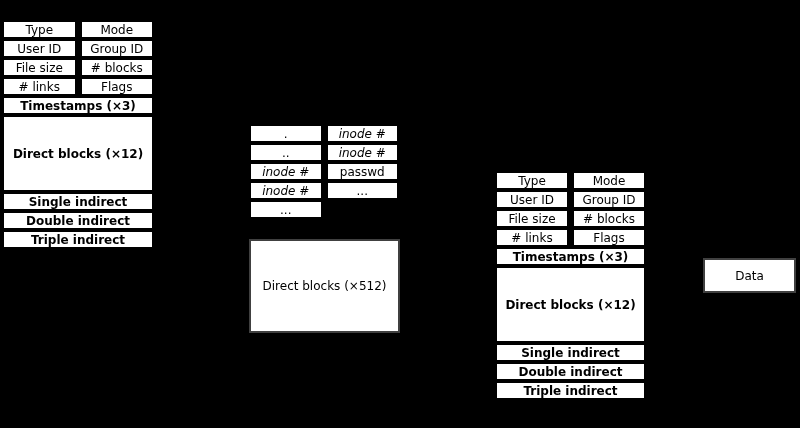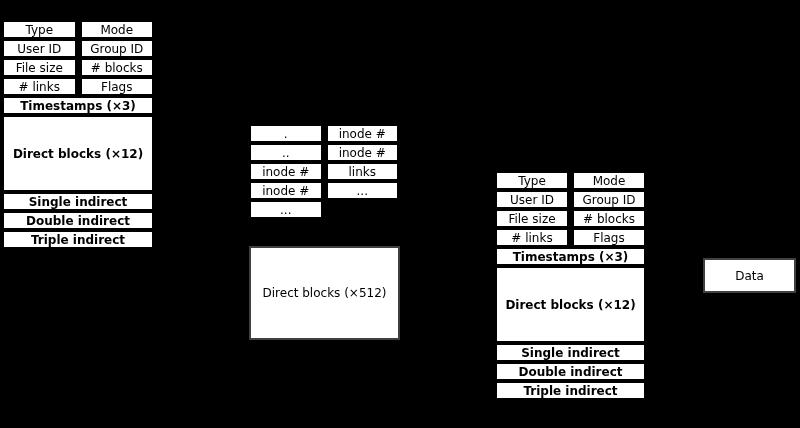--- a/index.html
+++ b/index.html
@@ -27,21 +27,21 @@
     height: 19px;
     display: flex;
     align-items: center;
     justify-content: center;
     white-space: nowrap;
     overflow: hidden;
     text-align: center;
   }
   .cell.span { grid-column: 1 / -1; font-weight: bold; }
   .cell.tall { height: 77px; }
-  .cell.italic { }
+  .cell.italic { font-style: italic; }
   .block-box {
     position: absolute;
     background: #fff;
     border: 2px solid #404040;
     display: flex;
     align-items: center;
     justify-content: center;
     white-space: nowrap;
   }
 </style>
@@ -65,27 +65,27 @@
     <div class="cell span">Double indirect</div>
     <div class="cell span">Triple indirect</div>
   </div>
 
   <div class="grid-table" style="left:249px; top:124px; width:150px;">
     <div class="cell">.</div>
     <div class="cell italic">inode #</div>
     <div class="cell">..</div>
     <div class="cell italic">inode #</div>
     <div class="cell italic">inode #</div>
-    <div class="cell">links</div>
+    <div class="cell">passwd</div>
     <div class="cell italic">inode #</div>
     <div class="cell">...</div>
     <div class="cell">...</div>
   </div>
 
-  <div class="block-box" style="left:249px; top:246px; width:151px; height:94px;">
+  <div class="block-box" style="left:249px; top:239px; width:151px; height:94px;">
     <span>Direct blocks (×512)</span>
   </div>
 
   <div class="grid-table" style="left:495px; top:171px; width:151px;">
     <div class="cell">Type</div>
     <div class="cell">Mode</div>
     <div class="cell">User ID</div>
     <div class="cell">Group ID</div>
     <div class="cell">File size</div>
     <div class="cell"># blocks</div>

